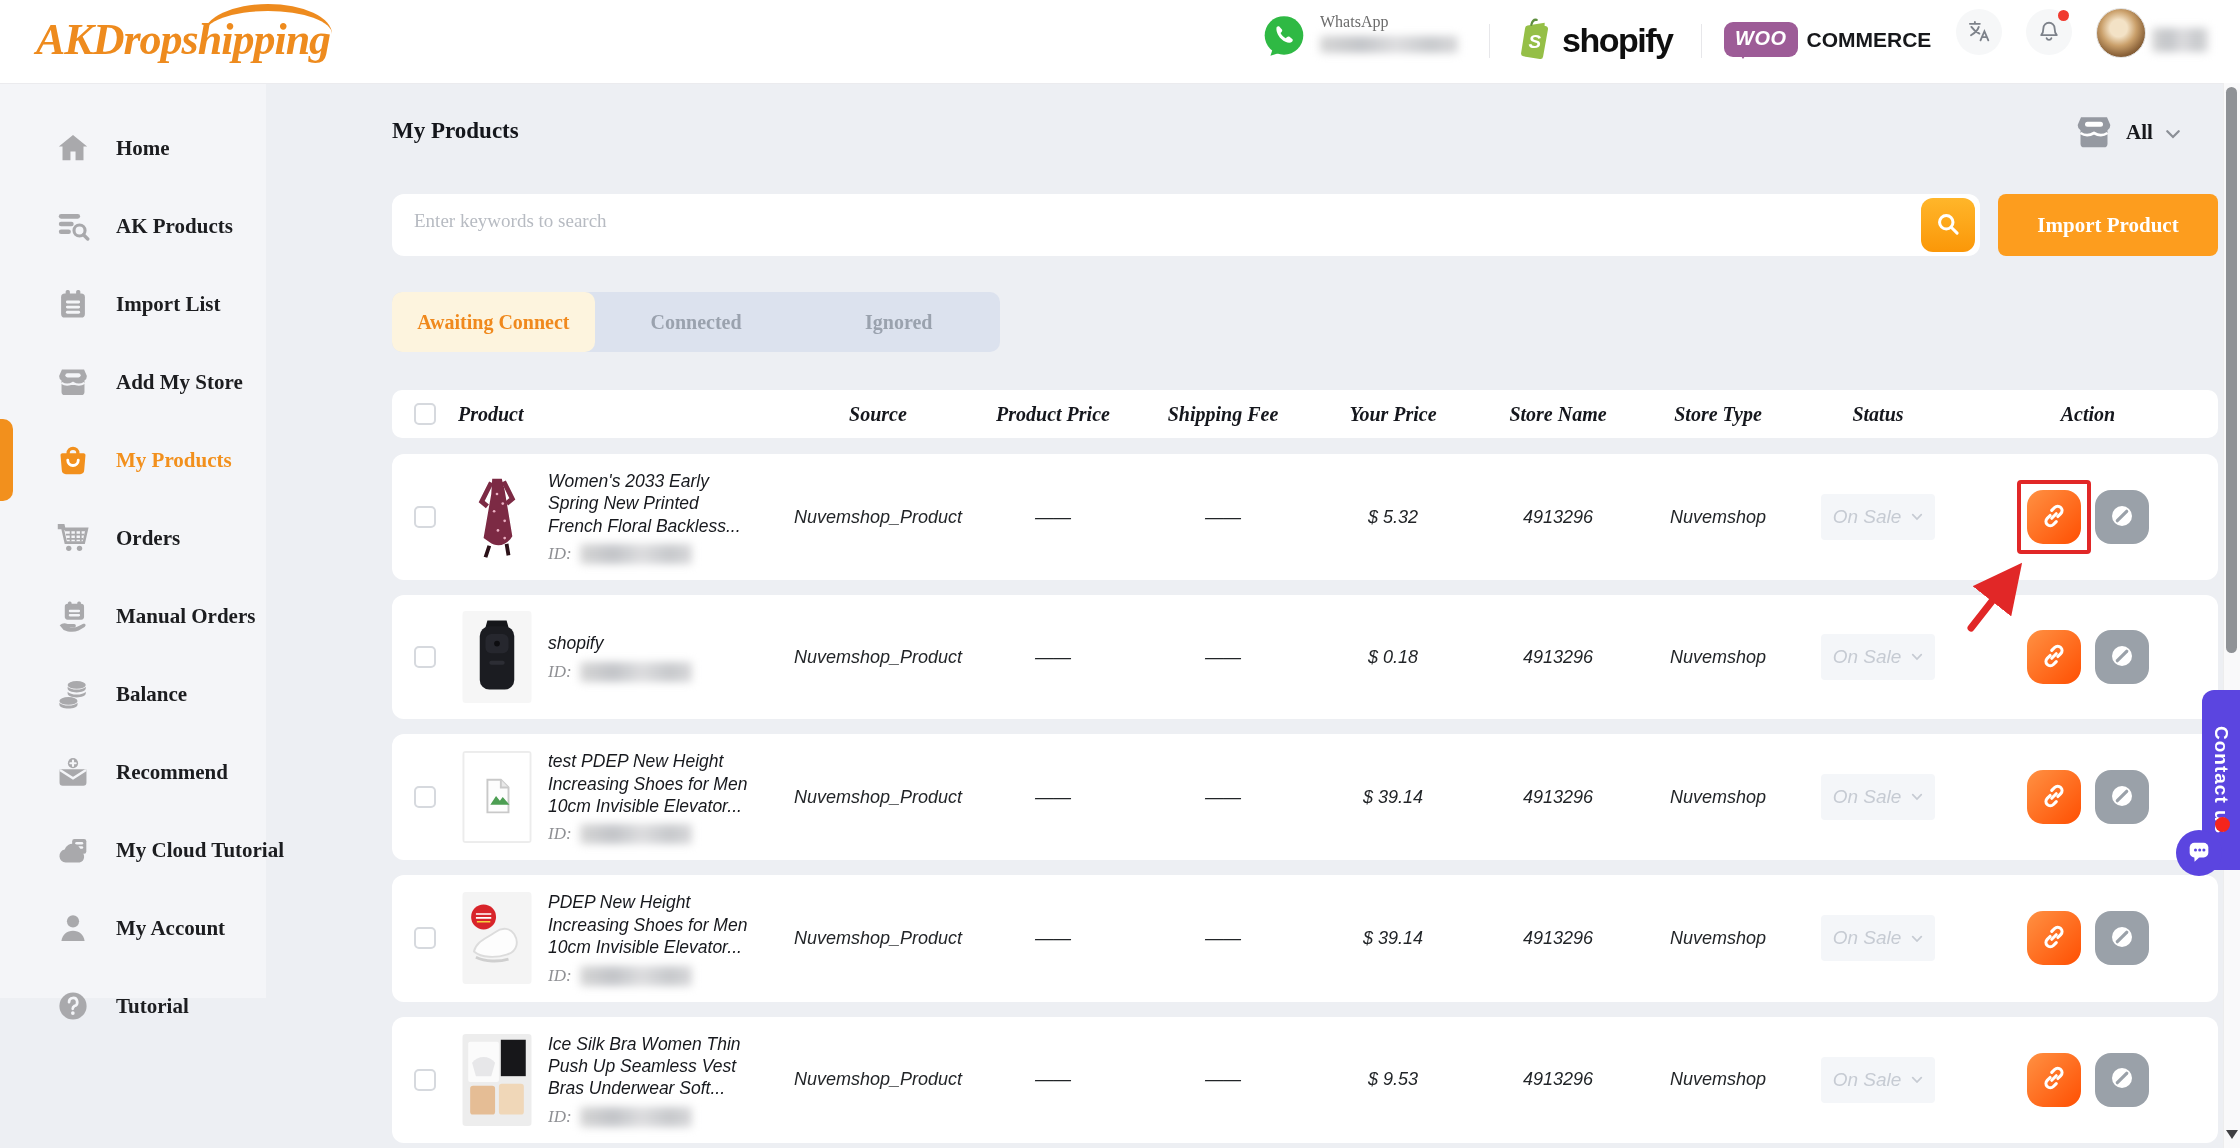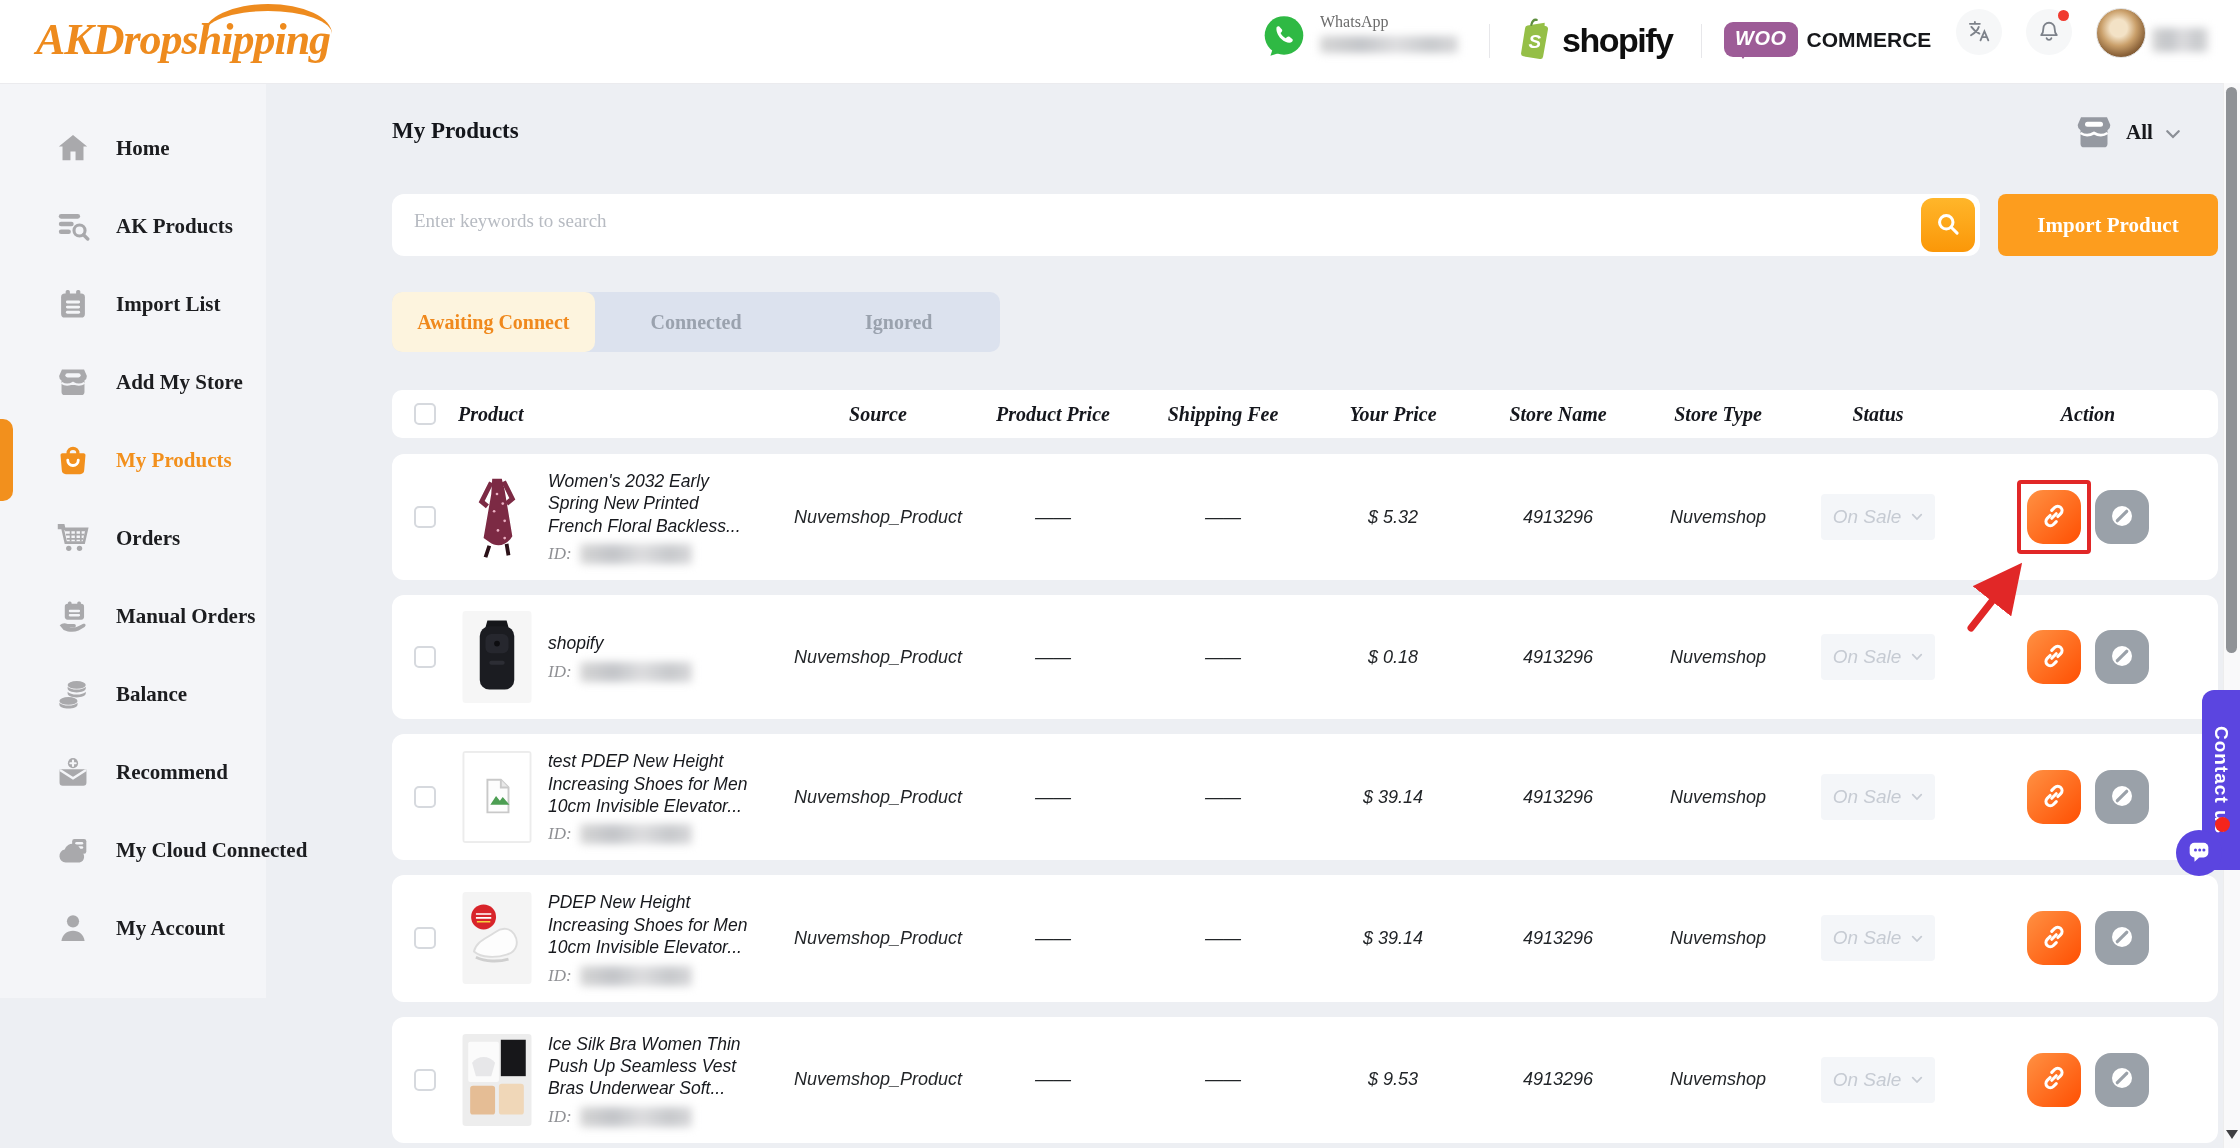--- a/index.html
+++ b/index.html
@@ -257,28 +257,36 @@
             </svg></span>
           <span class="side-label">Recommend</span>
         </div>
         <div class="side-item">
           <span class="side-icon"><svg viewBox="0 0 24 24" fill="currentColor">
               <rect x="11.4" y="4.2" width="10" height="10.4" rx="1.6"></rect>
               <rect x="13.6" y="6.4" width="5.6" height="1.8" rx=".9" fill="#f4f5f8"></rect>
               <rect x="13.6" y="9.4" width="5.6" height="1.8" rx=".9" fill="#f4f5f8"></rect>
               <path d="M6.8 20.8a4.6 4.6 0 0 1-.7-9.1 5.9 5.9 0 0 1 11.5 1.6 4 4 0 0 1-.9 7.5Z"></path>
             </svg></span>
-          <span class="side-label">My Cloud Connected</span>
+          <span class="side-label">My Cloud Tutorial</span>
         </div>
         <div class="side-item">
           <span class="side-icon"><svg viewBox="0 0 24 24" fill="currentColor">
               <circle cx="12" cy="7.3" r="4.3"></circle>
               <path d="M3.8 21.2c.6-4.6 3.9-7.3 8.2-7.3s7.6 2.7 8.2 7.3Z"></path>
             </svg></span>
           <span class="side-label">My Account</span>
+        </div>
+        <div class="side-item">
+          <span class="side-icon"><svg viewBox="0 0 24 24" fill="currentColor">
+              <circle cx="12" cy="12" r="9.6"></circle>
+              <path d="M9.2 9.3A2.9 2.9 0 1 1 13 12c-.8.5-1.2 1-1.2 2" fill="none" stroke="#f4f5f8" stroke-width="1.9" stroke-linecap="round"></path>
+              <circle cx="11.9" cy="17" r="1.3" fill="#f4f5f8"></circle>
+            </svg></span>
+          <span class="side-label">Tutorial</span>
         </div>
       </nav>
   </aside>
 
   <h1 class="page-title">My Products</h1>
 
   <div class="store-filter">
     <span class="sf-icon">
       <svg viewBox="0 0 24 24" fill="currentColor">
           <path d="M4.2 3.2h15.6l2 4.6a3.8 3.8 0 0 1-1.7 3.2V19a2.2 2.2 0 0 1-2.2 2.2H6.1A2.2 2.2 0 0 1 3.9 19v-8a3.8 3.8 0 0 1-1.7-3.2Z"></path>
@@ -350,21 +358,21 @@
                 <circle cx="42" cy="34" r="1.4"></circle>
                 <circle cx="33" cy="42" r="1.4"></circle>
                 <circle cx="44" cy="52" r="1.4"></circle>
                 <circle cx="37" cy="62" r="1.4"></circle>
                 <circle cx="44" cy="70" r="1.4"></circle>
               </g>
               <path d="M28 78l-4 12M46 76l2 12" stroke="#2b1118" stroke-width="4"></path>
             </svg>
           </span>
           <span class="prod-info">
-            <span class="prod-title">Women's 2032 Early Spring New Printed French Floral Backless...</span>
+            <span class="prod-title">Women's 2033 Early Spring New Printed French Floral Backless...</span>
             <span class="id-line">
               <span class="id-label">ID:</span>
               <span class="blur-chip id-blur"></span>
             </span>
           </span>
         </div>
         <div class="cell center">Nuvemshop_Product</div>
         <div class="cell center">——</div>
         <div class="cell center">——</div>
         <div class="cell center">$ 5.32</div>

